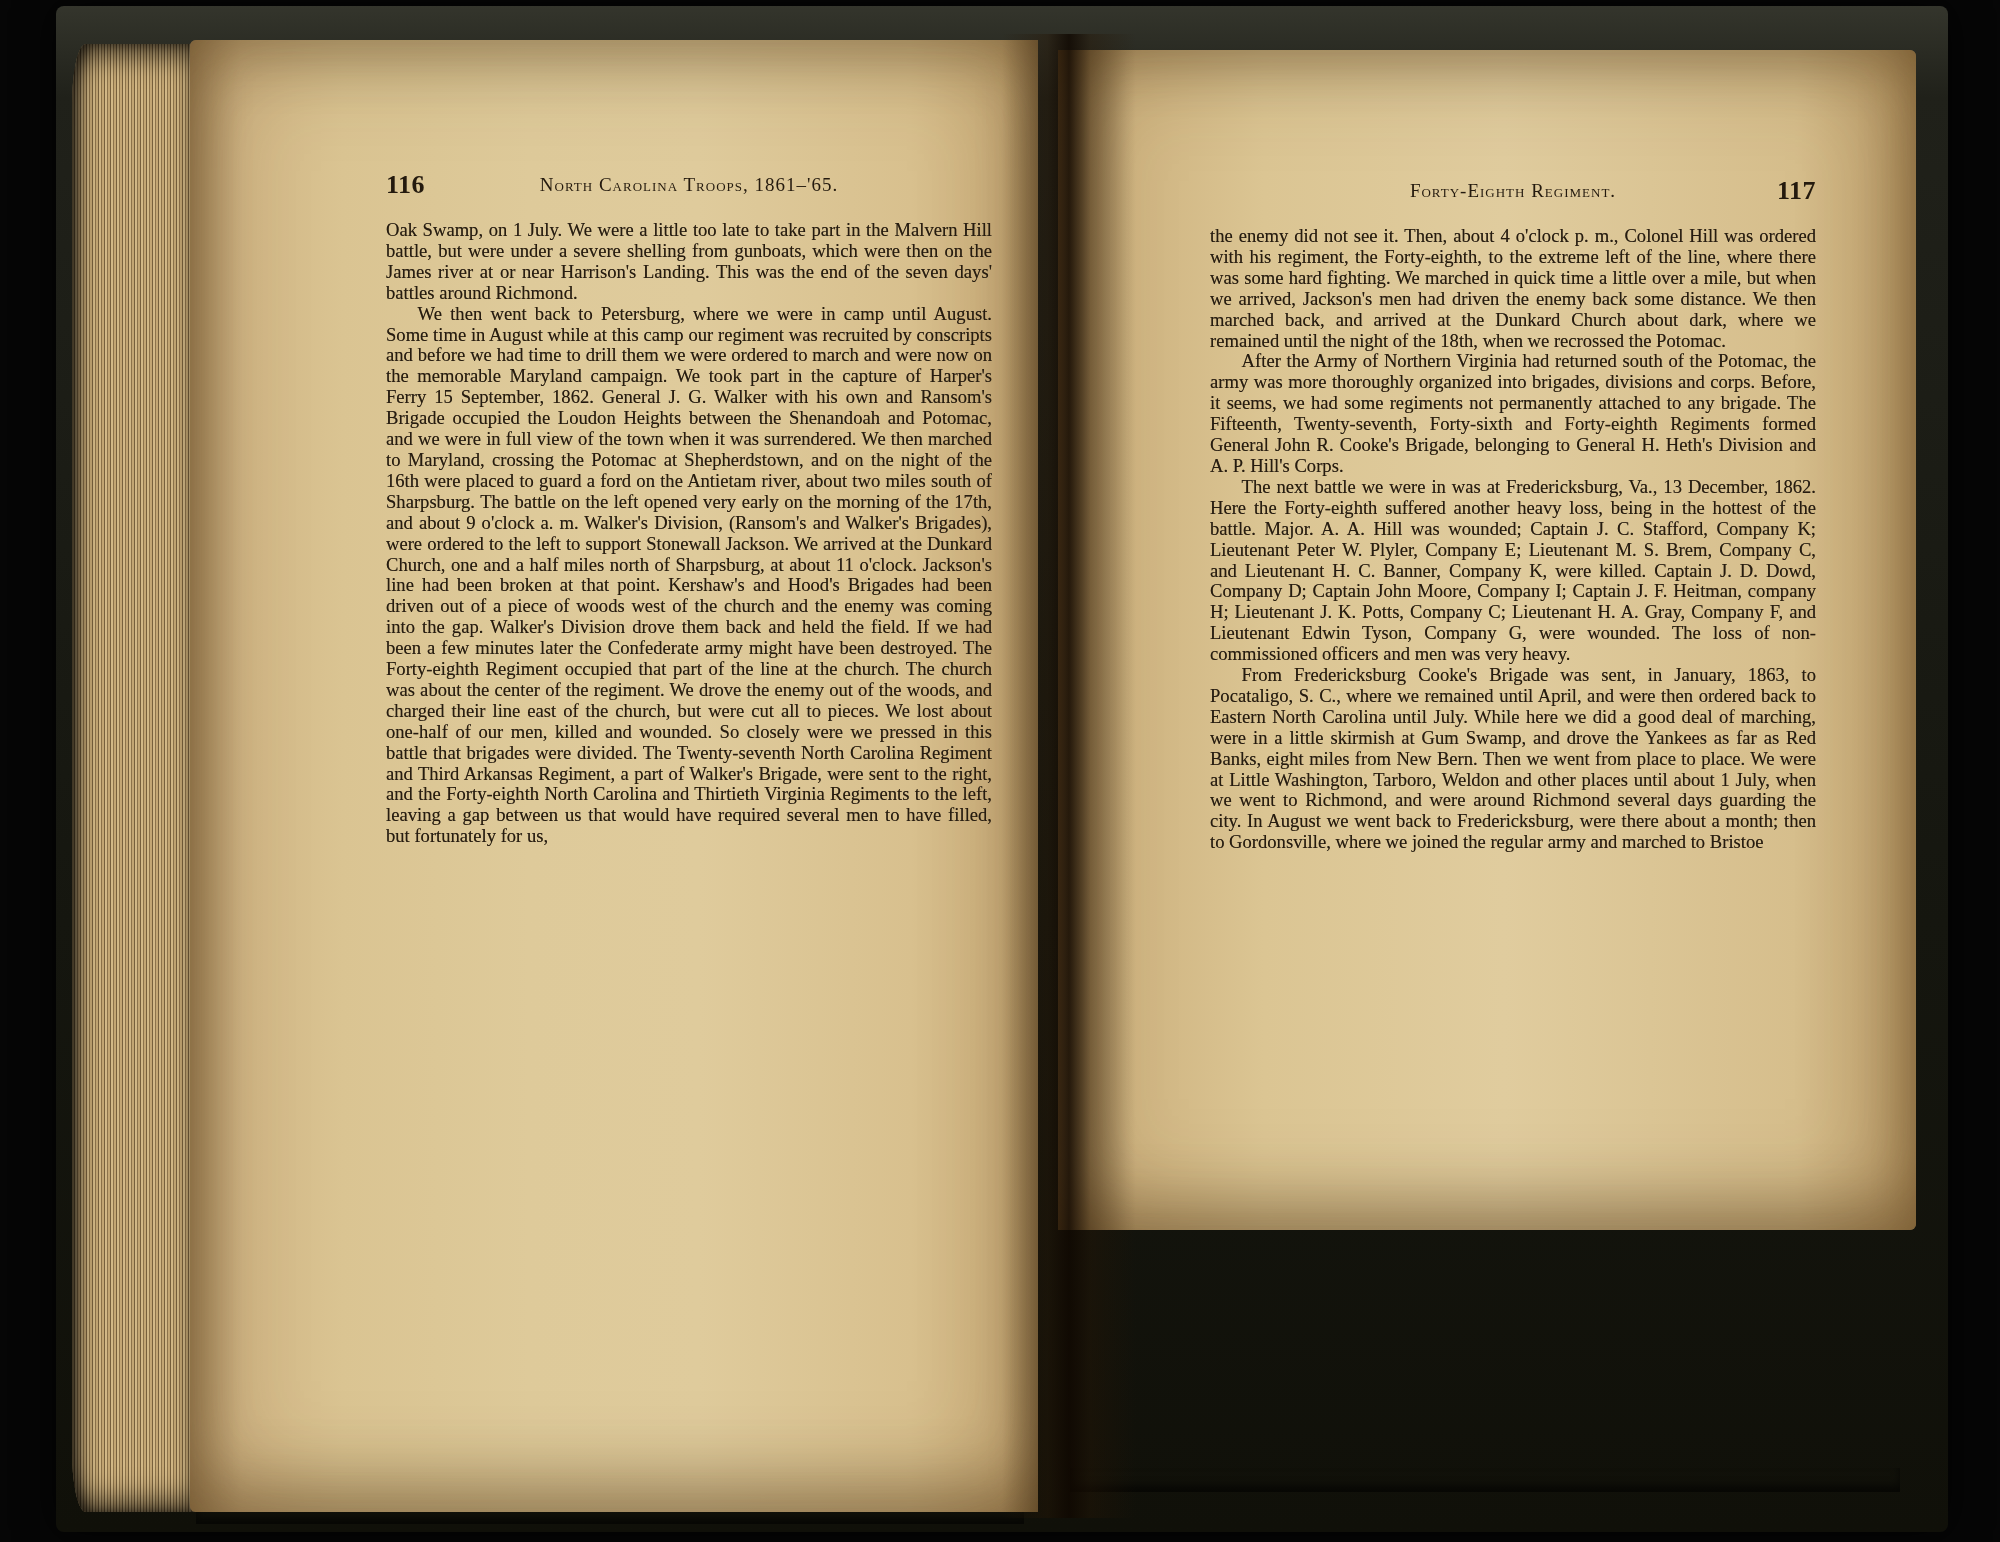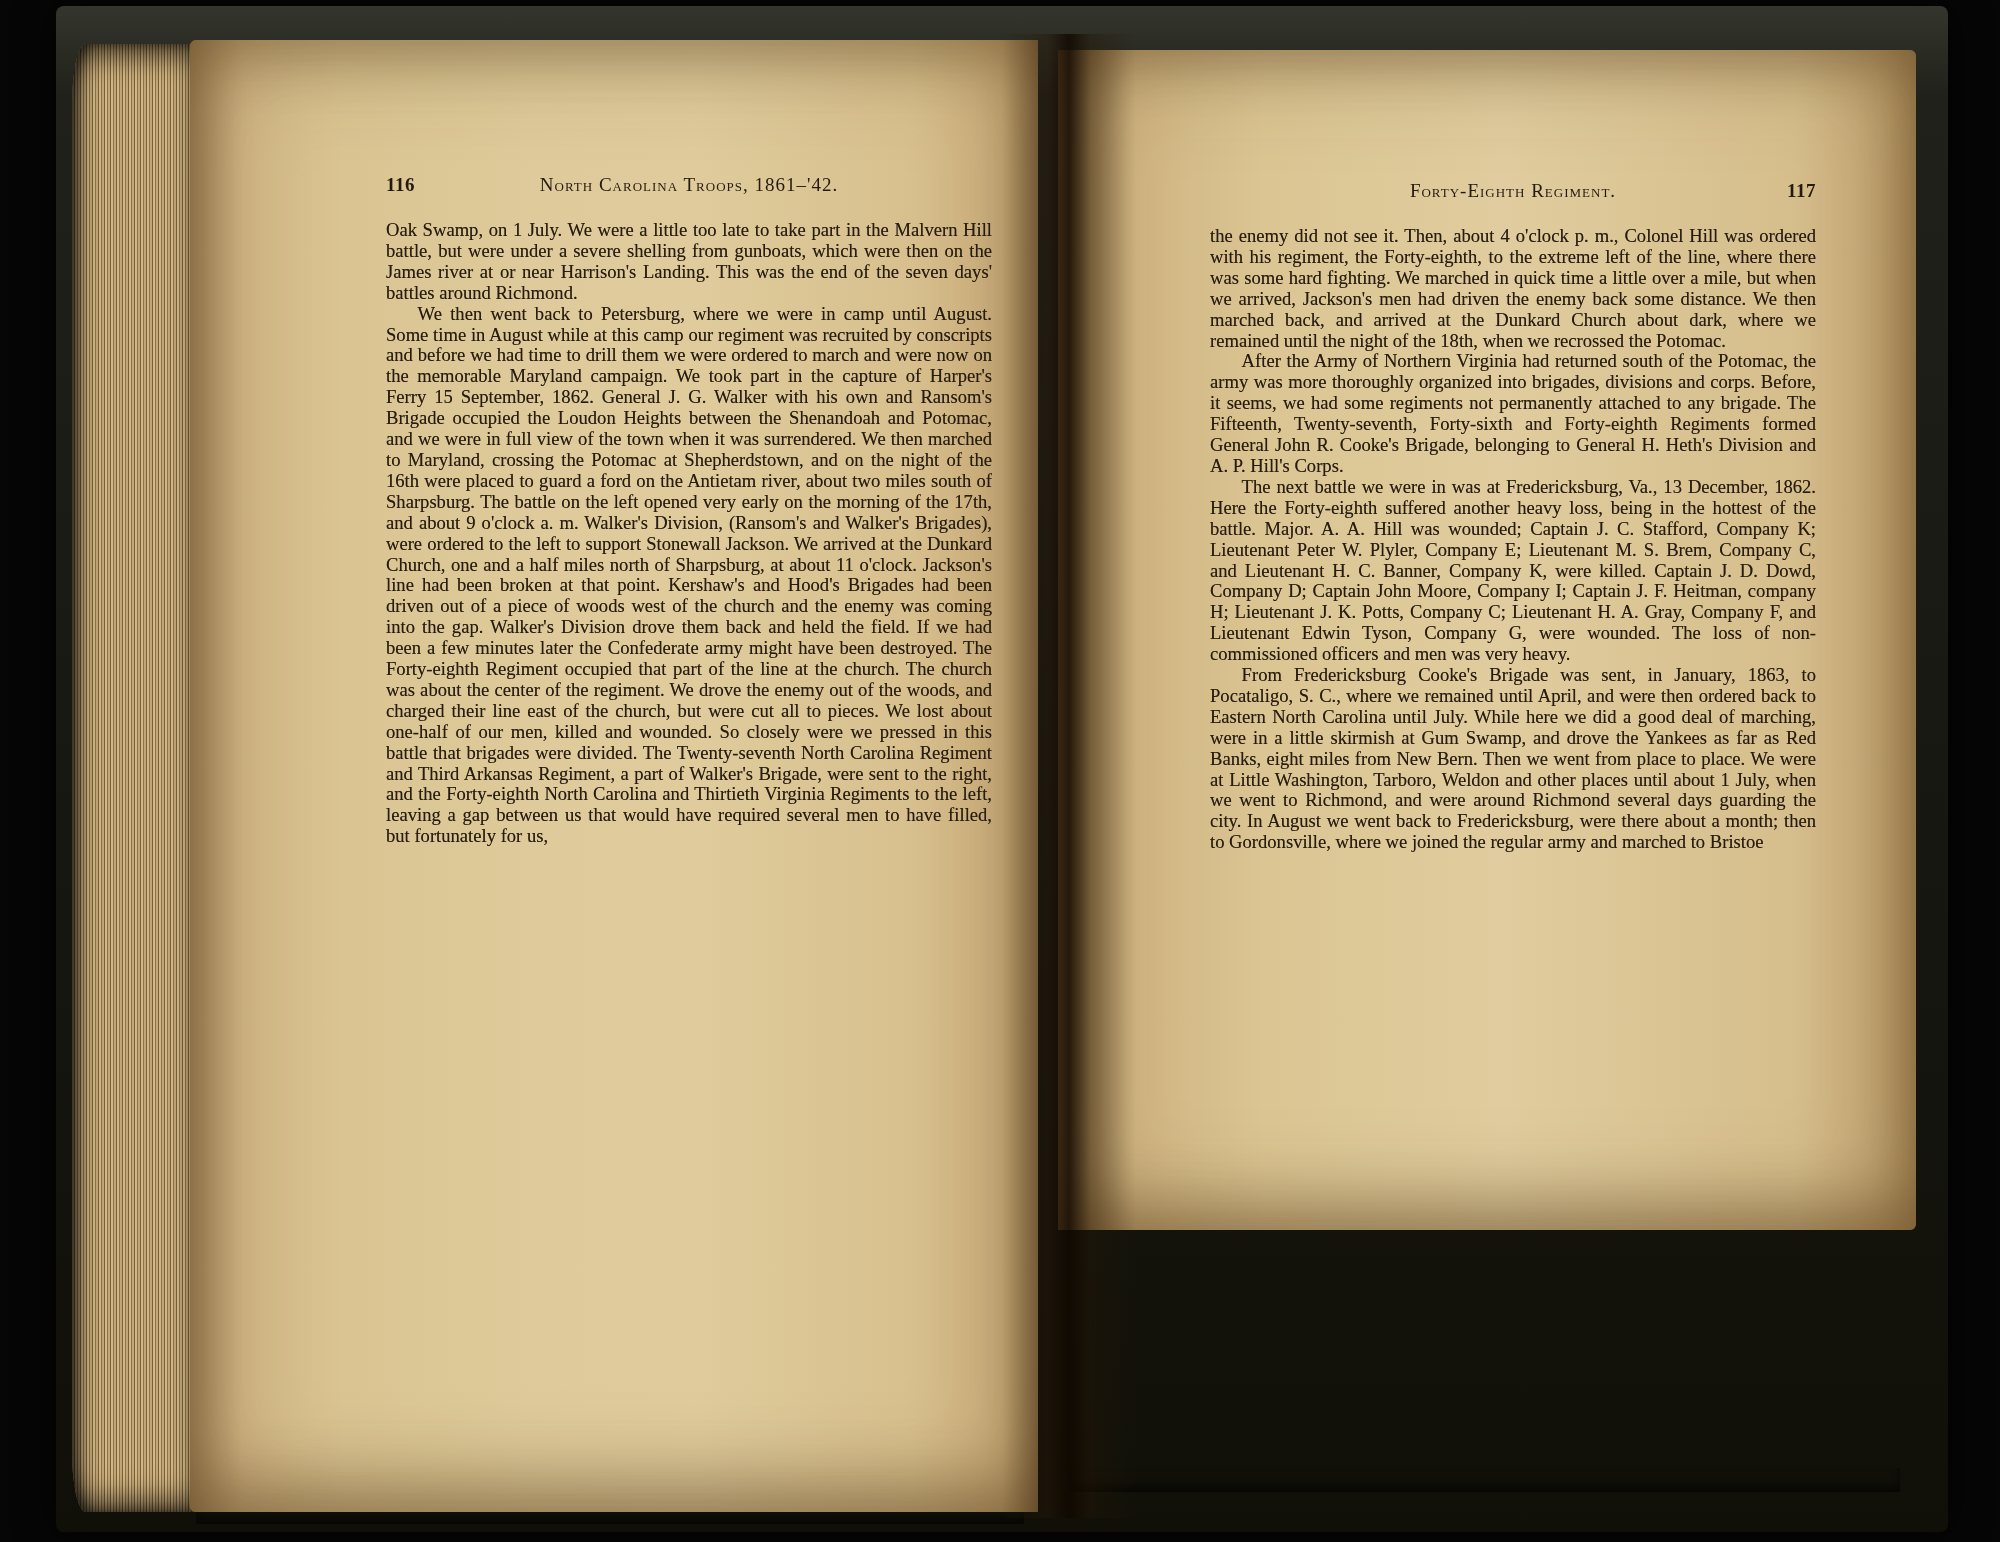--- a/index.html
+++ b/index.html
@@ -48,21 +48,21 @@
     background:linear-gradient(90deg,
       rgba(38,22,5,0) 0%,rgba(38,22,5,.40) 34%,rgba(16,8,1,.82) 50%,
       rgba(38,22,5,.38) 66%,rgba(38,22,5,0) 100%);
   }
   .running-head{
     position:absolute;color:#241a0e;
     font-variant:small-caps;letter-spacing:1px;font-size:19px;line-height:22px;
   }
   .page-left .running-head{left:196px;top:134px;width:606px;text-align:center;}
   .page-right .running-head{left:152px;top:130px;width:606px;text-align:center;}
-  .page-num{position:absolute;top:0;font-variant:normal;letter-spacing:.5px;font-weight:bold;font-size:19px;}
+  .page-num{position:absolute;top:0;font-variant:normal;letter-spacing:.5px;font-weight:bold;font-size:26px;}
   .page-num-left{left:0;}
   .page-num-right{right:0;}
   .text-col{
     position:absolute;color:#261c10;
     font-size:18.6px;line-height:20.9px;text-align:justify;
     hyphens:auto;-webkit-hyphens:auto;
     text-shadow:0 0 .4px rgba(38,28,16,.55);
   }
   .page-left .text-col{left:196px;top:180px;width:606px;}
   .page-right .text-col{left:152px;top:176px;width:606px;}
@@ -76,21 +76,21 @@
 
   <div class="book-cover"></div>
 
   <div class="page-edges-left"></div>
   <div class="page-edges-bottom edges-bl"></div>
   <div class="page-edges-bottom edges-br"></div>
 
   <div class="page page-left">
     <div class="running-head">
       <span class="page-num page-num-left">116</span>
-      <span>North Carolina Troops, 1861–'42.</span>
+      <span>North Carolina Troops, 1861–'65.</span>
     </div>
     <div class="text-col">
         <p>Oak Swamp, on 1 July.  We were a little too late to take part in the Malvern Hill battle, but were under a severe shelling from gunboats, which were then on the James river at or near Harrison's Landing.  This was the end of the seven days' battles around Richmond.</p>
         <p>We then went back to Petersburg, where we were in camp until August.  Some time in August while at this camp our regiment was recruited by conscripts and before we had time to drill them we were ordered to march and were now on the memorable Maryland campaign.  We took part in the capture of Harper's Ferry 15 September, 1862.  General J. G. Walker with his own and Ransom's Brigade occupied the Loudon Heights between the Shenandoah and Potomac, and we were in full view of the town when it was surrendered.  We then marched to Maryland, crossing the Potomac at Shepherdstown, and on the night of the 16th were placed to guard a ford on the Antietam river, about two miles south of Sharpsburg.  The battle on the left opened very early on the morning of the 17th, and about 9 o'clock a. m. Walker's Division, (Ransom's and Walker's Brigades), were ordered to the left to support Stonewall Jackson.  We arrived at the Dunkard Church, one and a half miles north of Sharpsburg, at about 11 o'clock.  Jackson's line had been broken at that point.  Kershaw's and Hood's Brigades had been driven out of a piece of woods west of the church and the enemy was coming into the gap.  Walker's Division drove them back and held the field.  If we had been a few minutes later the Confederate army might have been destroyed.  The Forty-eighth Regiment occupied that part of the line at the church.  The church was about the center of the regiment.  We drove the enemy out of the woods, and charged their line east of the church, but were cut all to pieces.  We lost about one-half of our men, killed and wounded.  So closely were we pressed in this battle that brigades were divided.  The Twenty-seventh North Carolina Regiment and Third Arkansas Regiment, a part of Walker's Brigade, were sent to the right, and the Forty-eighth North Carolina and Thirtieth Virginia Regiments to the left, leaving a gap between us that would have required several men to have filled, but fortunately for us,</p>
       </div>
   </div>
 
   <div class="page page-right">
     <div class="running-head">
       <span>Forty-Eighth Regiment.</span>

